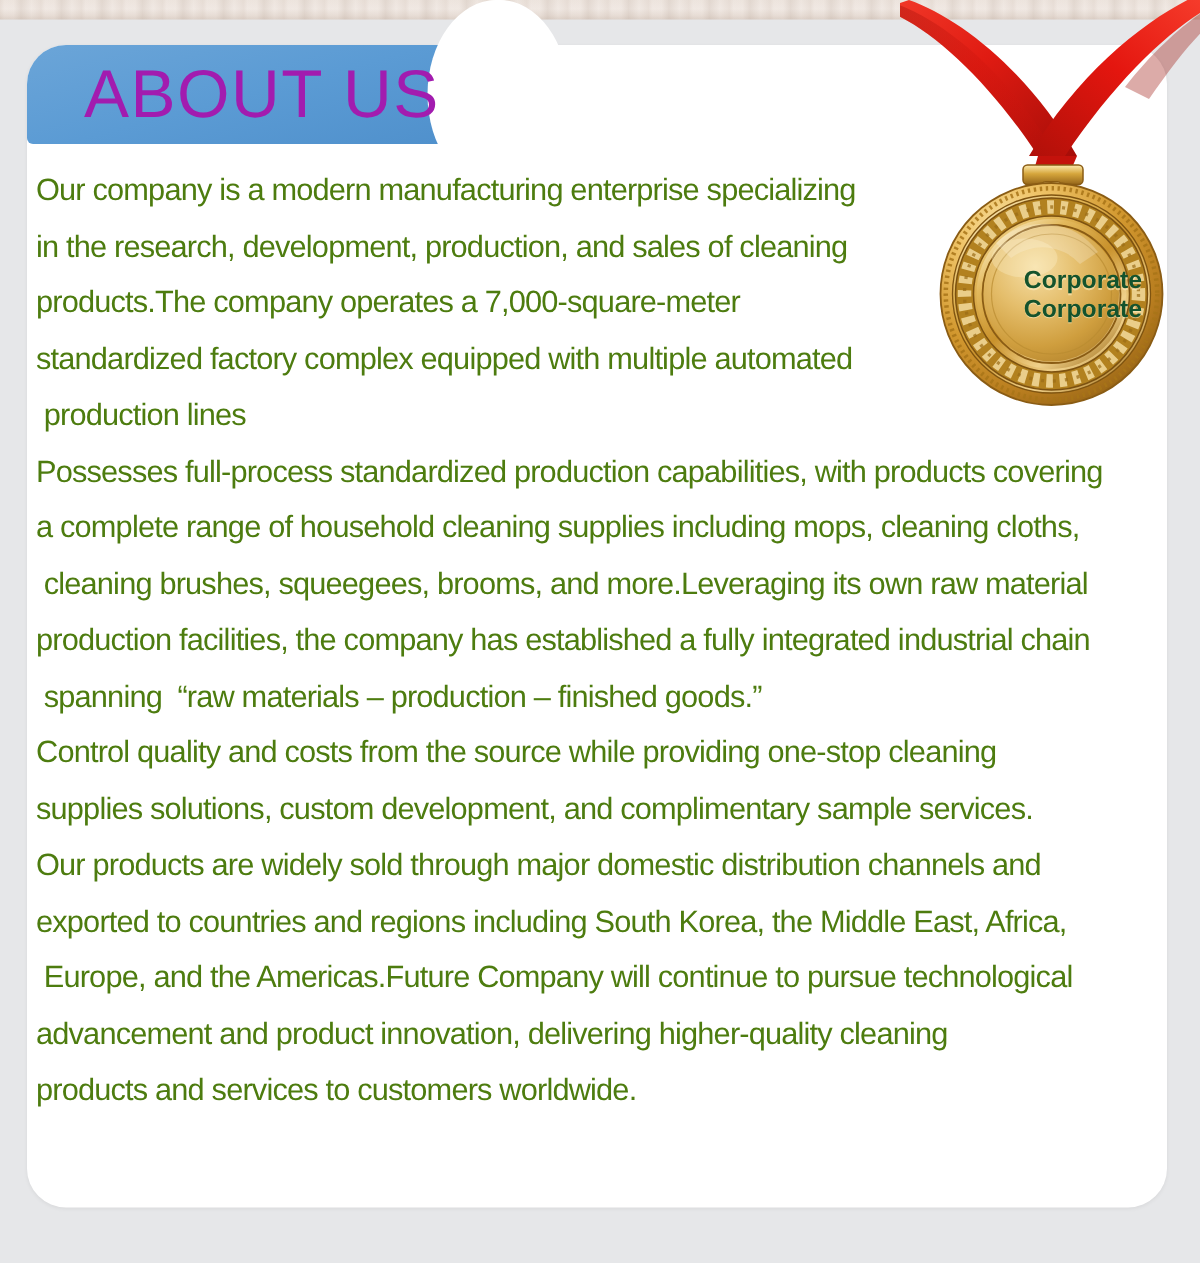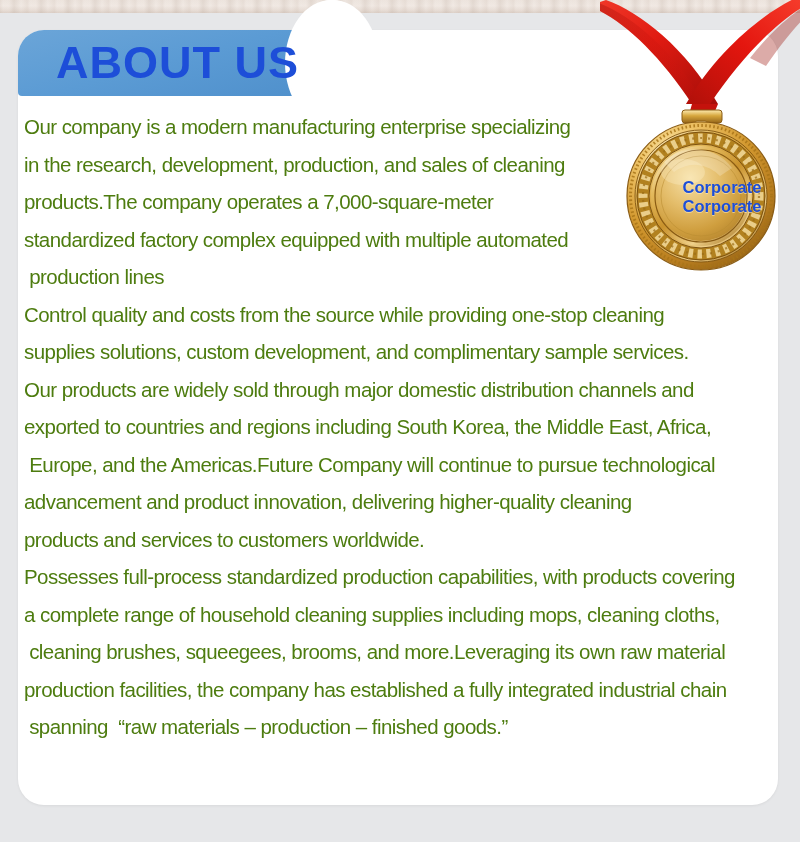--- a/index.html
+++ b/index.html
@@ -84,23 +84,23 @@
     height: 14px;
     background: transparent;
   }
   #about-title {
     position: absolute;
     left: 56px;
     top: 30px;
     width: 280px;
     height: 66px;
     line-height: 66px;
-    color: #1d4ed8;
+    color: #a21caf;
     font-size: 45px;
-    font-weight: 700;
+    font-weight: 400;
     letter-spacing: 1px;
     white-space: nowrap;
     z-index: 4;
   }
 
   
   #body-text {
     position: absolute;
     left: 24px;
     top: 108px;
@@ -130,21 +130,21 @@
     z-index: 5;
     pointer-events: none;
   }
   #medal-wrap svg { display: block; }
   #medal-label {
     position: absolute;
     left: 660px;
     top: 178px;
     width: 124px;
     text-align: center;
-    color: #1d4ed8;
+    color: #14532d;
     font-size: 16.5px;
     line-height: 19px;
     font-weight: bold;
     z-index: 6;
     text-shadow: 0 1px 0 rgba(255,240,200,0.55);
   }
 </style>
 </head>
 <body>
 
@@ -156,32 +156,32 @@
 
   <div id="header-tab"></div>
   <div id="about-title">ABOUT US</div>
 
   <div id="body-text">
     <p class="narrow">Our company is a modern manufacturing enterprise specializing
 in the research, development, production, and sales of cleaning
 products.The company operates a 7,000-square-meter
 standardized factory complex equipped with multiple automated
  production lines</p>
+    <p>Possesses full-process standardized production capabilities, with products covering
+a complete range of household cleaning supplies including mops, cleaning cloths,
+ cleaning brushes, squeegees, brooms, and more.Leveraging its own raw material
+production facilities, the company has established a fully integrated industrial chain
+ spanning  “raw materials – production – finished goods.”</p>
     <p>Control quality and costs from the source while providing one-stop cleaning
 supplies solutions, custom development, and complimentary sample services.
 Our products are widely sold through major domestic distribution channels and
 exported to countries and regions including South Korea, the Middle East, Africa,
  Europe, and the Americas.Future Company will continue to pursue technological
 advancement and product innovation, delivering higher-quality cleaning
 products and services to customers worldwide.</p>
-    <p>Possesses full-process standardized production capabilities, with products covering
-a complete range of household cleaning supplies including mops, cleaning cloths,
- cleaning brushes, squeegees, brooms, and more.Leveraging its own raw material
-production facilities, the company has established a fully integrated industrial chain
- spanning  “raw materials – production – finished goods.”</p>
   </div>
 
   <div id="medal-wrap">
     <svg width="200" height="285" viewBox="0 0 200 285" xmlns="http://www.w3.org/2000/svg">
       <defs>
         <linearGradient id="ribL" x1="0" y1="0" x2="1" y2="1">
           <stop offset="0%" stop-color="#f23a2a"></stop>
           <stop offset="45%" stop-color="#e01b12"></stop>
           <stop offset="100%" stop-color="#a50d08"></stop>
         </linearGradient>

